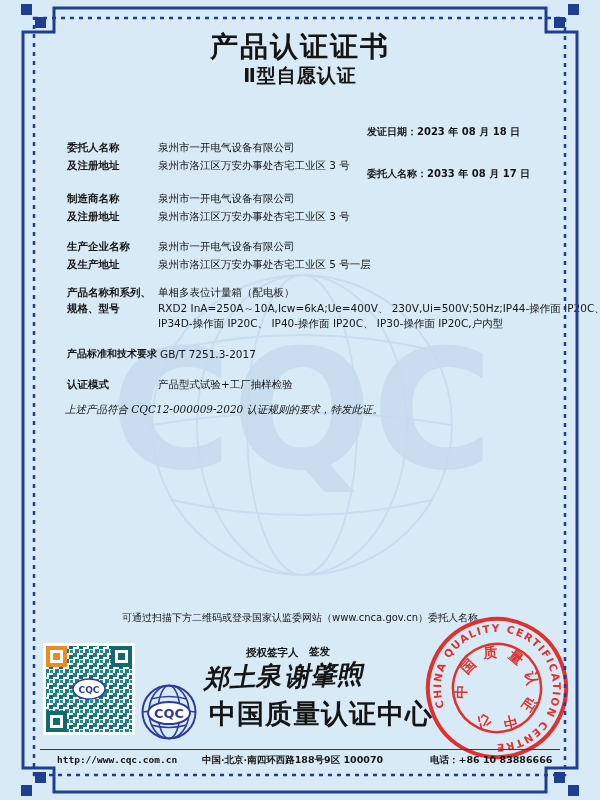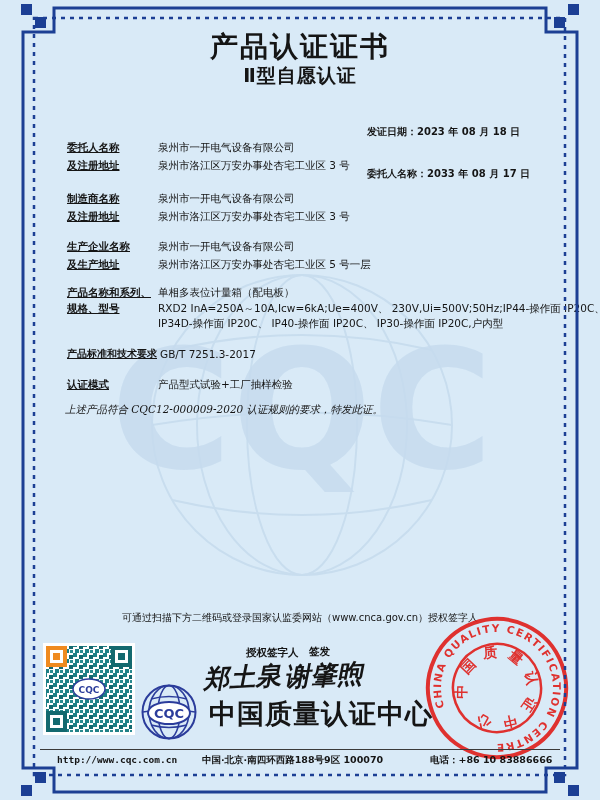--- a/index.html
+++ b/index.html
@@ -4,21 +4,21 @@
 <style>
   html,body{margin:0;padding:0;background:#e8eef4;}
   .page{
     position:relative;width:600px;height:800px;background:#d9eaf7;
     font-family:"DejaVu Sans",sans-serif;color:#151515;overflow:hidden;
   }
   .abs{position:absolute;}
   .title{font-size:28px;font-weight:bold;letter-spacing:2px;text-align:center;width:100%;}
   .subtitle{font-size:19px;font-weight:bold;letter-spacing:1px;text-align:center;width:100%;}
   .meta{font-size:10px;font-weight:bold;line-height:14px;white-space:pre;}
-  .lbl{font-weight:bold;font-size:10.5px;line-height:18px;white-space:nowrap;text-decoration:underline;}
+  .lbl{font-weight:bold;font-size:10.5px;line-height:18px;white-space:nowrap;}
   .val{font-size:10.5px;line-height:18px;white-space:nowrap;}
   .tight .lbl,.tight .val{line-height:15.5px;}
   .decl{font-family:"DejaVu Serif",serif;font-style:italic;font-size:10.5px;white-space:nowrap;}
   .verify{font-size:10px;text-align:center;width:100%;}
   .sig-label{font-size:10.5px;font-weight:bold;}
   .sig-name{font-family:"DejaVu Serif",serif;font-style:italic;font-weight:bold;font-size:26px;transform:rotate(-3deg);white-space:nowrap;}
   .org-name{font-size:27px;font-weight:600;letter-spacing:1px;white-space:nowrap;}
   .footer-rule{border-top:1.5px solid #3a3a3a;width:520px;}
   .footer-web{font-family:"DejaVu Sans Mono",monospace;font-size:9.5px;font-weight:bold;white-space:nowrap;}
   .footer-txt{font-size:9.5px;font-weight:bold;white-space:nowrap;}
@@ -100,21 +100,21 @@
     <div class="abs val" style="left:160px;top:0;">GB/T 7251.3-2017</div>
   </div>
 
   <div class="abs" style="top:375px;left:0;width:600px;">
     <div class="abs lbl" style="left:67px;top:0;">认证模式</div>
     <div class="abs val" style="left:158px;top:0;">产品型式试验+工厂抽样检验</div>
   </div>
 
   <div class="abs decl" style="left:65px;top:403px;">上述产品符合 CQC12-000009-2020 认证规则的要求，特发此证。</div>
 
-  <div class="abs verify" style="top:611px;left:0;">可通过扫描下方二维码或登录国家认监委网站（www.cnca.gov.cn）授权签字人</div>
+  <div class="abs verify" style="top:611px;left:0;">可通过扫描下方二维码或登录国家认监委网站（www.cnca.gov.cn）委托人名称</div>
 
   <svg class="abs" style="left:43px;top:643px;" width="92" height="92" viewBox="0 0 92 92">
     <defs>
       <pattern id="qrp" width="10" height="10" patternUnits="userSpaceOnUse">
         <rect width="10" height="10" fill="#ffffff"></rect>
         <rect x="0" y="0" width="4" height="4" fill="#1e7f85"></rect>
         <rect x="6" y="2" width="4" height="4" fill="#13696f"></rect>
         <rect x="2" y="6" width="4" height="4" fill="#1e7f85"></rect>
         <rect x="7" y="7" width="3" height="3" fill="#2a8b90"></rect>
       </pattern>

